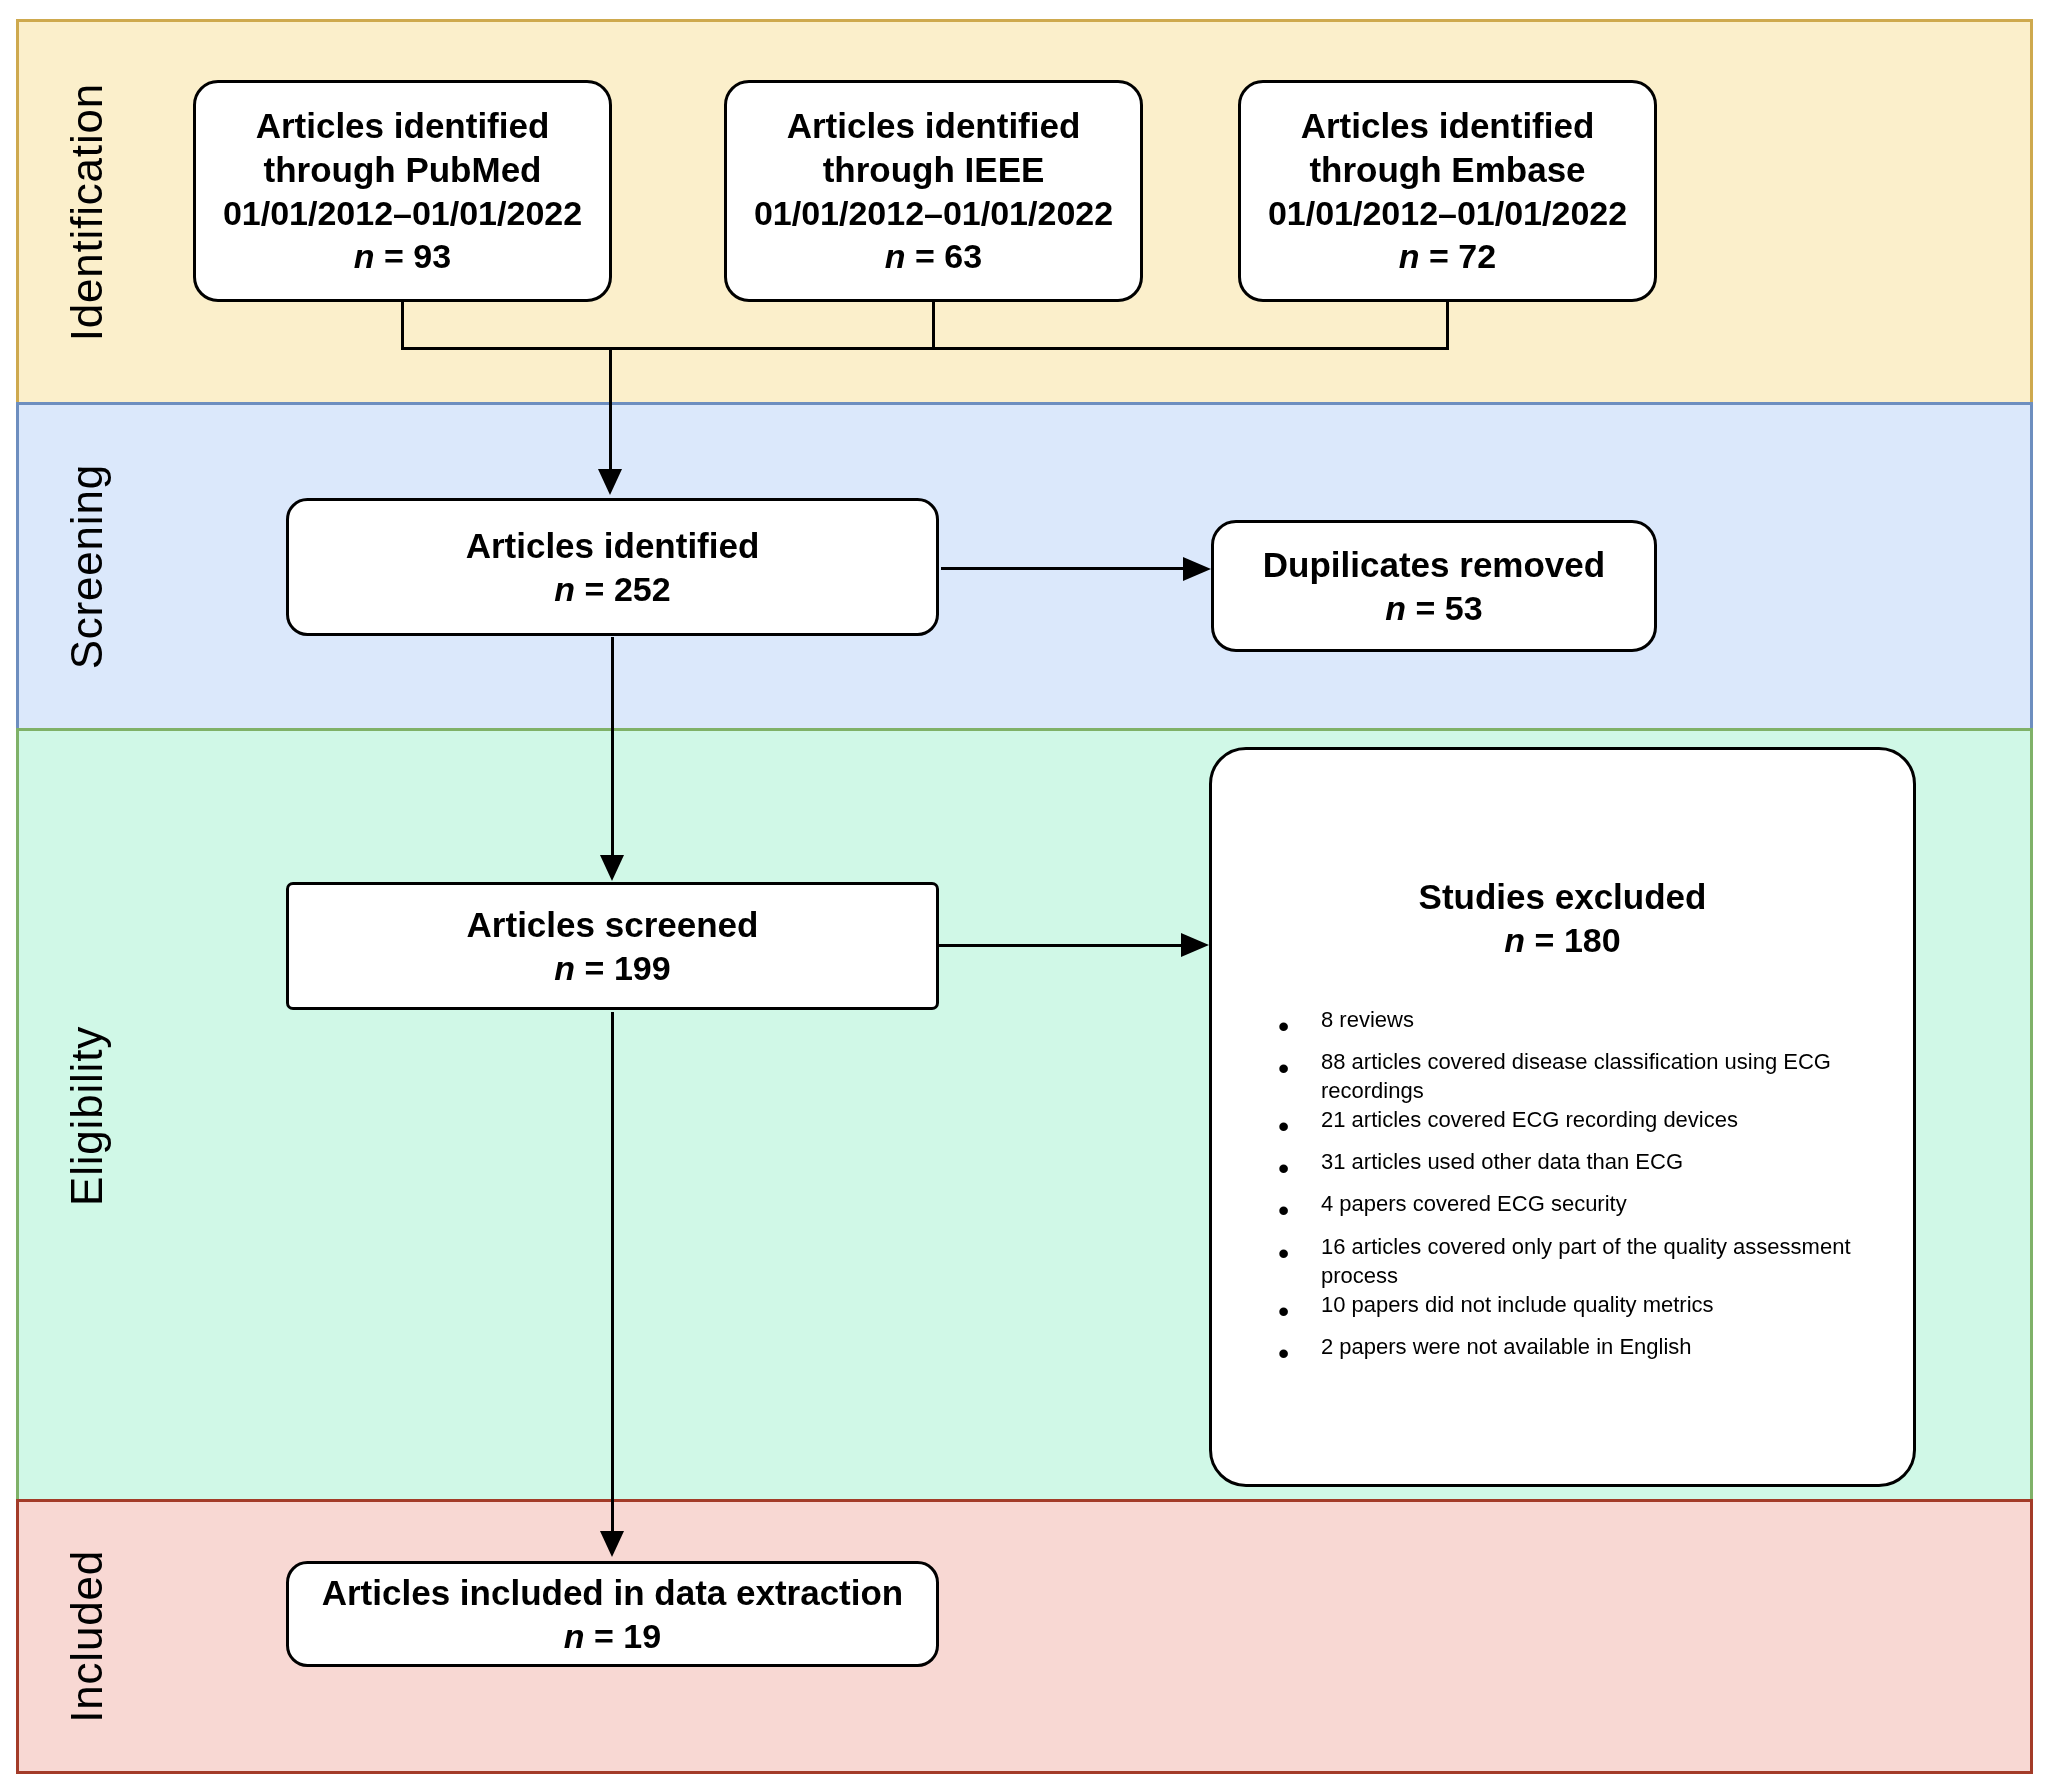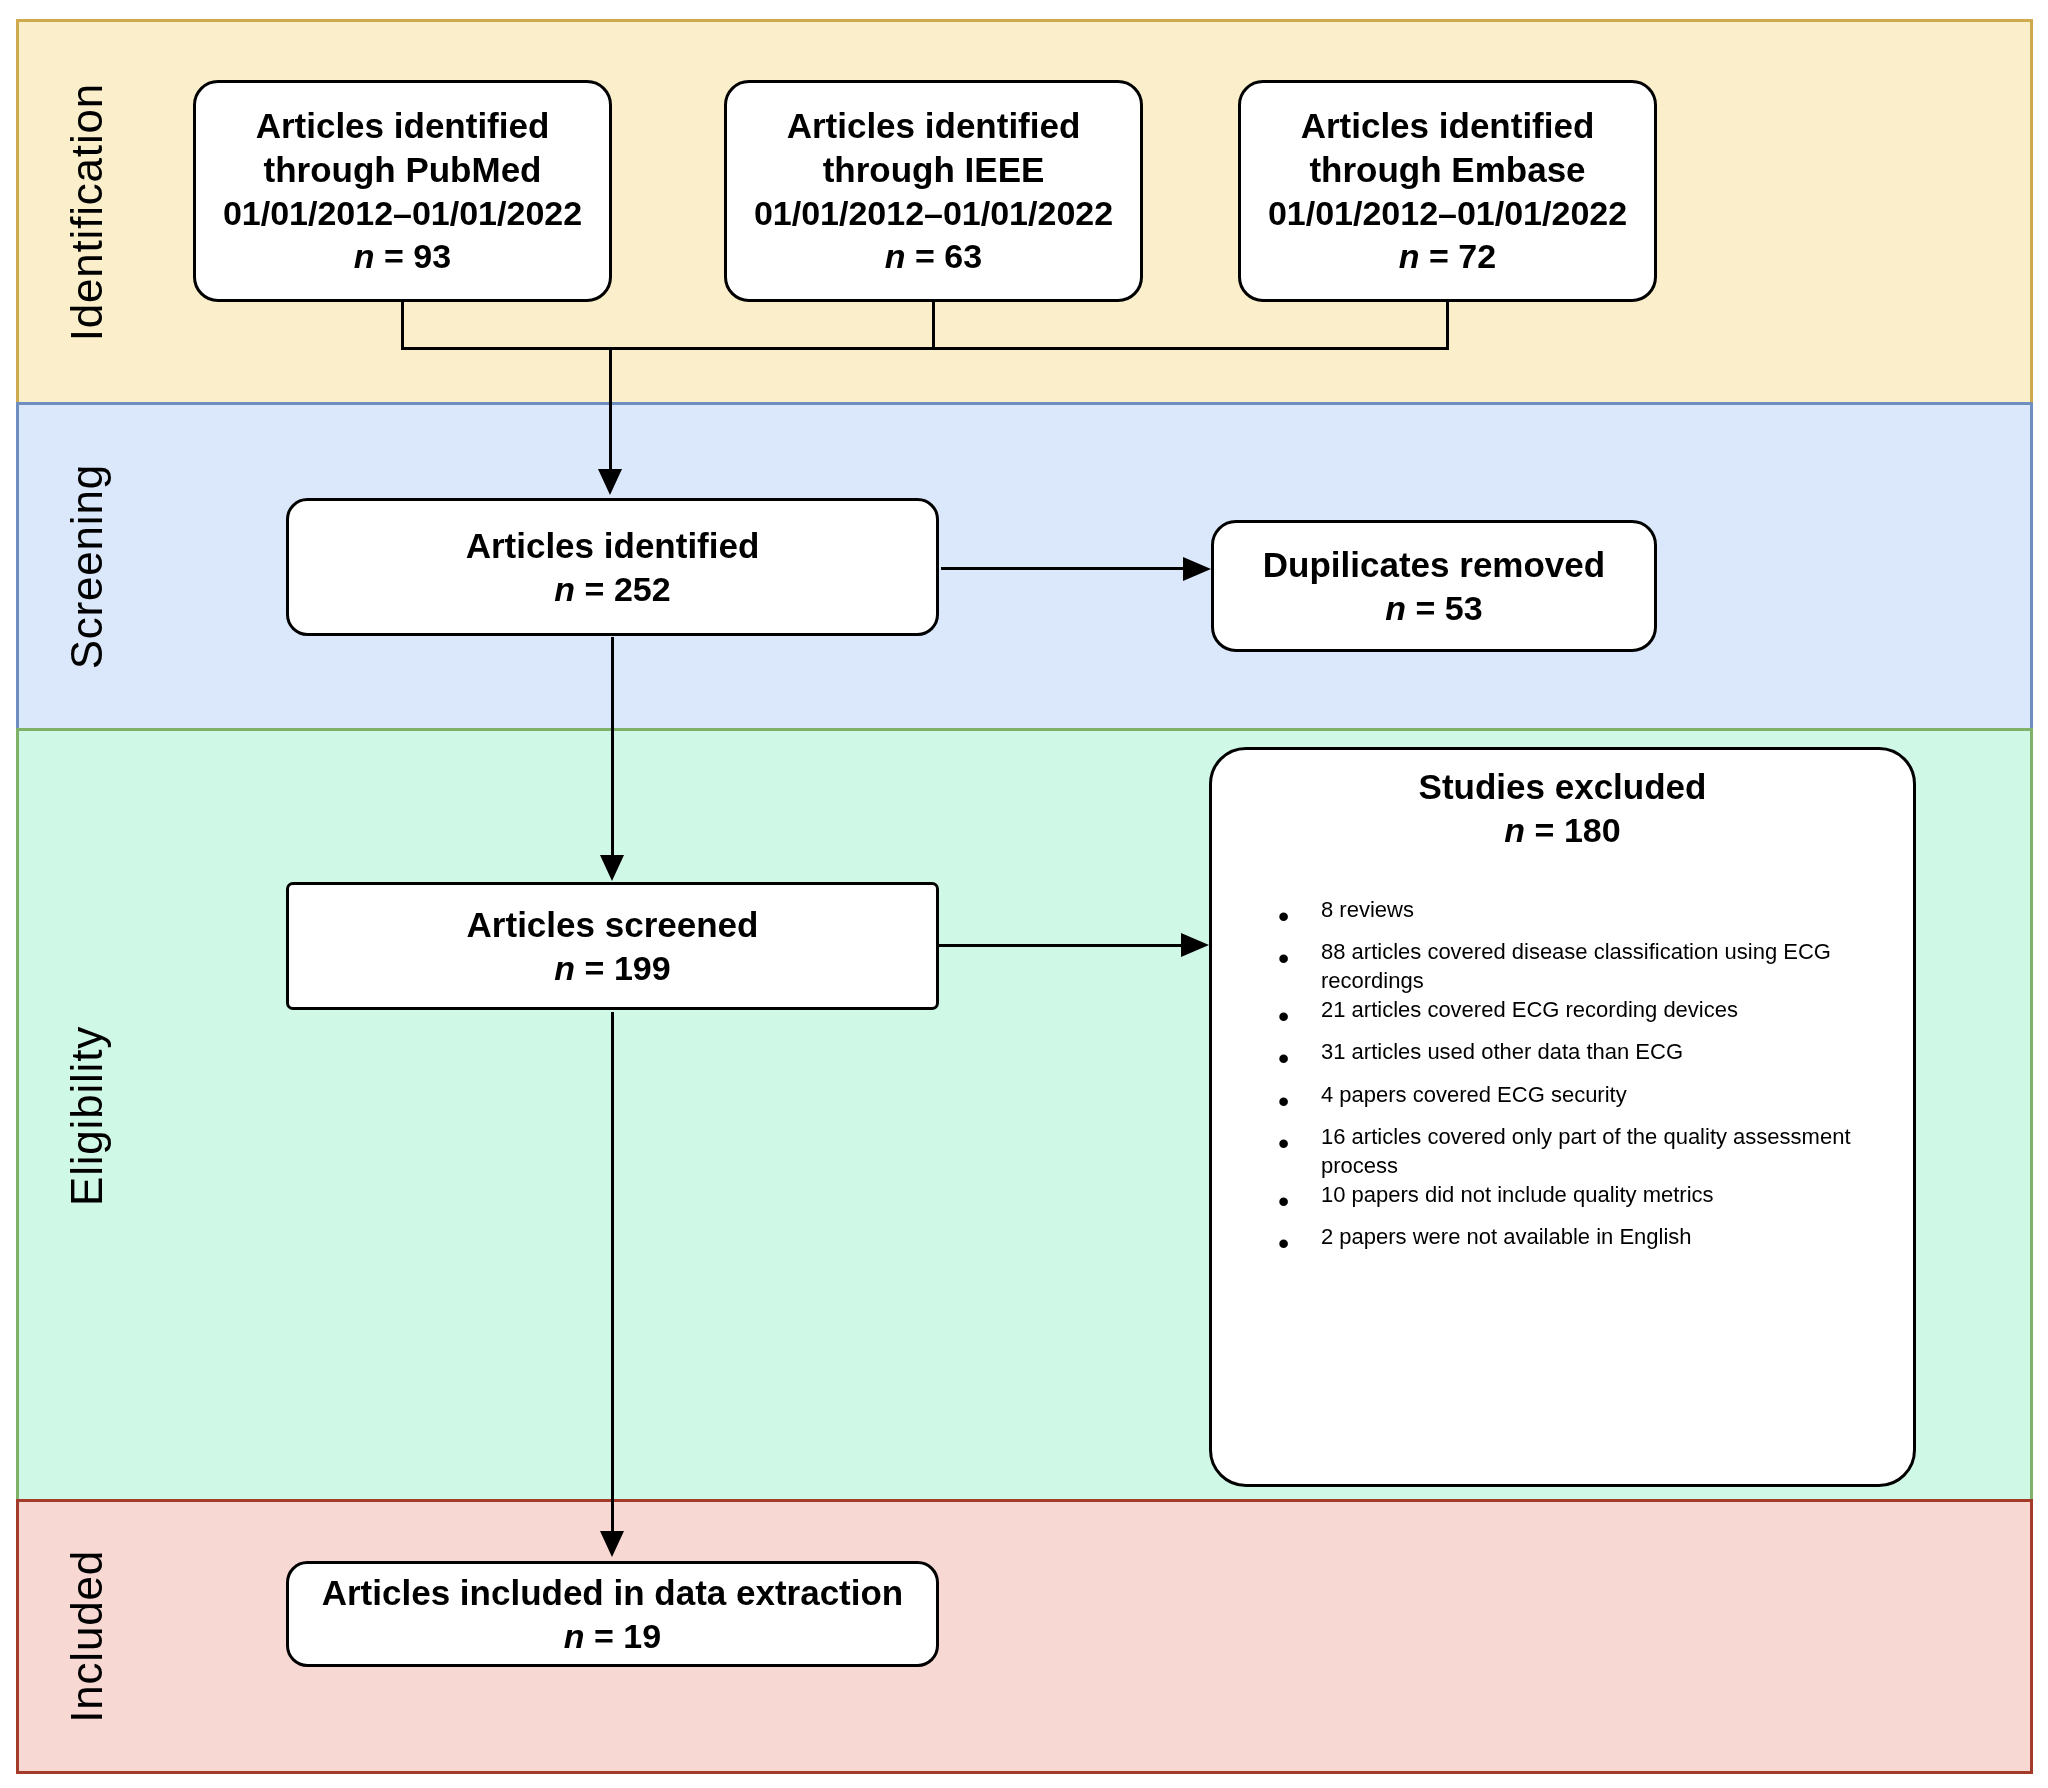--- a/index.html
+++ b/index.html
@@ -110,21 +110,21 @@
   <div class="ah-down" style="left:600px;top:855px;"></div>
 
   <div class="node" style="left:286px;top:882px;width:653px;height:128px;border-radius:7px;">
     <div class="tb">Articles screened</div>
     <div class="tr"><span class="it">n</span><span> = 199</span></div>
   </div>
 
   <div class="hline" style="left:939px;top:944px;width:243px;"></div>
   <div class="ah-right" style="left:1181px;top:933px;"></div>
 
-  <div class="node" id="excluded-box" style="left:1209px;top:747px;width:707px;height:740px;">
+  <div class="node" id="excluded-box" style="left:1209px;top:747px;width:707px;height:740px;justify-content:center;">
     <div class="tb">Studies excluded</div>
     <div class="tr"><span class="it">n</span><span> = 180</span></div>
     <ul class="bullets">
       <li>
           <span class="blt">•</span>
           <span class="btxt">8 reviews</span>
         </li>
       <li>
           <span class="blt">•</span>
           <span class="btxt">88 articles covered disease classification using ECG recordings</span>

